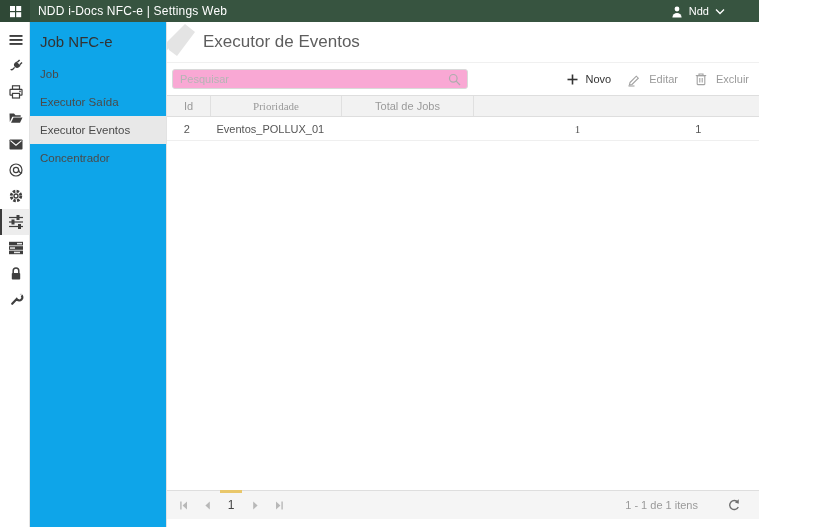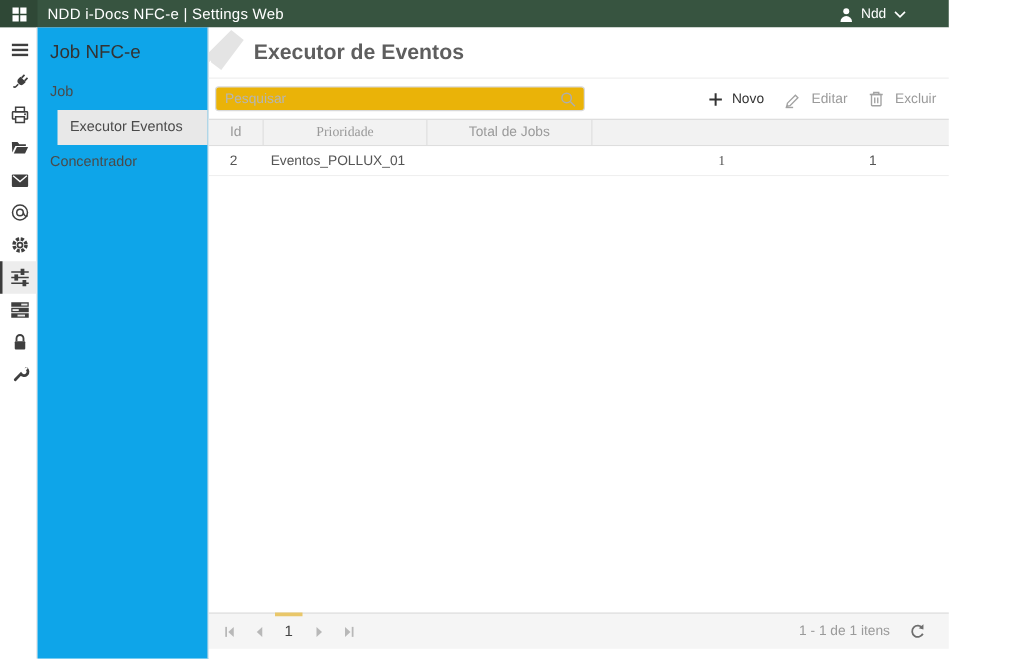--- a/index.html
+++ b/index.html
@@ -26,34 +26,34 @@
   .rail-item { height: 26px; display: flex; align-items: center; justify-content: center;
     cursor: pointer; border-left: 2px solid transparent; }
   .rail-item.selected { background: #ededed; border-left: 2px solid #3c3c3c; }
 
   
   .subnav { width: 137px; background: #0ea5e9; border-right: 1px solid #e3e3e3;
     flex: 0 0 137px; }
   .subnav-title { font-size: 15px; color: #333; padding: 11px 0 10px 10px; }
   .subnav-item { height: 28px; line-height: 28px; padding-left: 10px; font-size: 11.5px;
     color: #4a4a4a; cursor: pointer; }
-  .subnav-item.selected { background: #e8e8e8; margin-left: 16px; }
+  .subnav-item.selected { background: #e8e8e8; }
 
   
   .main { flex: 1; display: flex; flex-direction: column; background: #fff; min-width: 0; }
   .page-header { height: 40px; position: relative; display: flex; align-items: center;
     flex: 0 0 40px; overflow: hidden; }
   .watermark { position: absolute; left: -6px; top: 2px; }
-  .page-title { font-size: 17px; font-weight: 700; color: #5e5e5e; margin-left: 36px;
+  .page-title { font-size: 17px; font-weight: 400; color: #5e5e5e; margin-left: 36px;
     position: relative; }
 
   .toolbar { height: 33px; flex: 0 0 33px; display: flex; align-items: center;
     padding: 0 10px 0 5px; border-top: 1px solid #f0f0f0; }
   .search-box { width: 296px; height: 20px; border: 1px solid #d9d9d9; border-radius: 3px;
-    display: flex; align-items: center; background: #eab308; }
+    display: flex; align-items: center; background: #f9a8d4; }
   .search-input { flex: 1; border: 0; outline: none; font-size: 11px; padding-left: 7px;
     color: #555; font-family: "Liberation Sans", sans-serif; background: transparent; }
   .search-input::placeholder { color: #b5b5b5; }
   .search-icon-wrap { padding: 0 6px 0 4px; display: flex; align-items: center; cursor: pointer; }
   .toolbar-spacer { flex: 1; }
   .tbtn { display: flex; align-items: center; gap: 8px; font-size: 11px; cursor: pointer;
     margin-left: 16px; background: none; border: 0; font-family: "Liberation Sans", sans-serif; }
   .tbtn.primary { color: #333; }
   .tbtn.dim { color: #9a9a9a; }
 
@@ -76,21 +76,21 @@
   
   .pager { height: 29px; flex: 0 0 29px; background: #f5f5f5; border-top: 1px solid #dedede;
     display: flex; align-items: center; padding: 0 18px 0 4px; position: relative; }
   .pg-btn { width: 24px; height: 100%; display: flex; align-items: center;
     justify-content: center; cursor: pointer; }
   .pg-num { width: 24px; height: 100%; display: flex; align-items: center; justify-content: center;
     font-size: 12px; color: #444; position: relative; cursor: pointer; }
   .pg-num .indicator { position: absolute; top: -1px; left: 1px; right: 1px; height: 3px;
     background: #e9c76a; }
   .pg-spacer { flex: 1; }
-  .pg-info { font-size: 11px; color: #9a9a9a; margin-right: 14px; }
+  .pg-info { font-size: 11px; color: #9a9a9a; margin-right: 28px; }
   .refresh { display: flex; align-items: center; cursor: pointer; }
   .bottom-strip { height: 8px; flex: 0 0 8px; background: #fff; }
 
   svg { display: block; }
 </style>
 </head>
 <body>
 
 <div class="app">
 
@@ -228,20 +228,21 @@
             <path d="M13,2.8 a3.1,3.1 0 1 1 -4.3,4.3 L4.2,11.8" fill="none" stroke="#3f3f3f" stroke-width="2.2" stroke-linecap="round"></path>
             <path d="M13.6,2.2 l-2.4,2.4" stroke="#fff" stroke-width="1.5"></path>
           </svg>
         </span>
       </div>
     </nav>
 
     <nav class="subnav">
       <div class="subnav-title">Job NFC-e</div>
       <div class="subnav-item">Job</div>
+      <div class="subnav-item">Executor Saída</div>
       <div class="subnav-item selected">Executor Eventos</div>
       <div class="subnav-item">Concentrador</div>
     </nav>
 
     <main class="main">
 
       <div class="page-header">
         <span class="watermark">
           <svg width="42" height="38" viewBox="0 0 42 38">
             <path d="M-4,8 L10,22 L2,30 L-4,26 Z" fill="#e4e4e4"></path>

